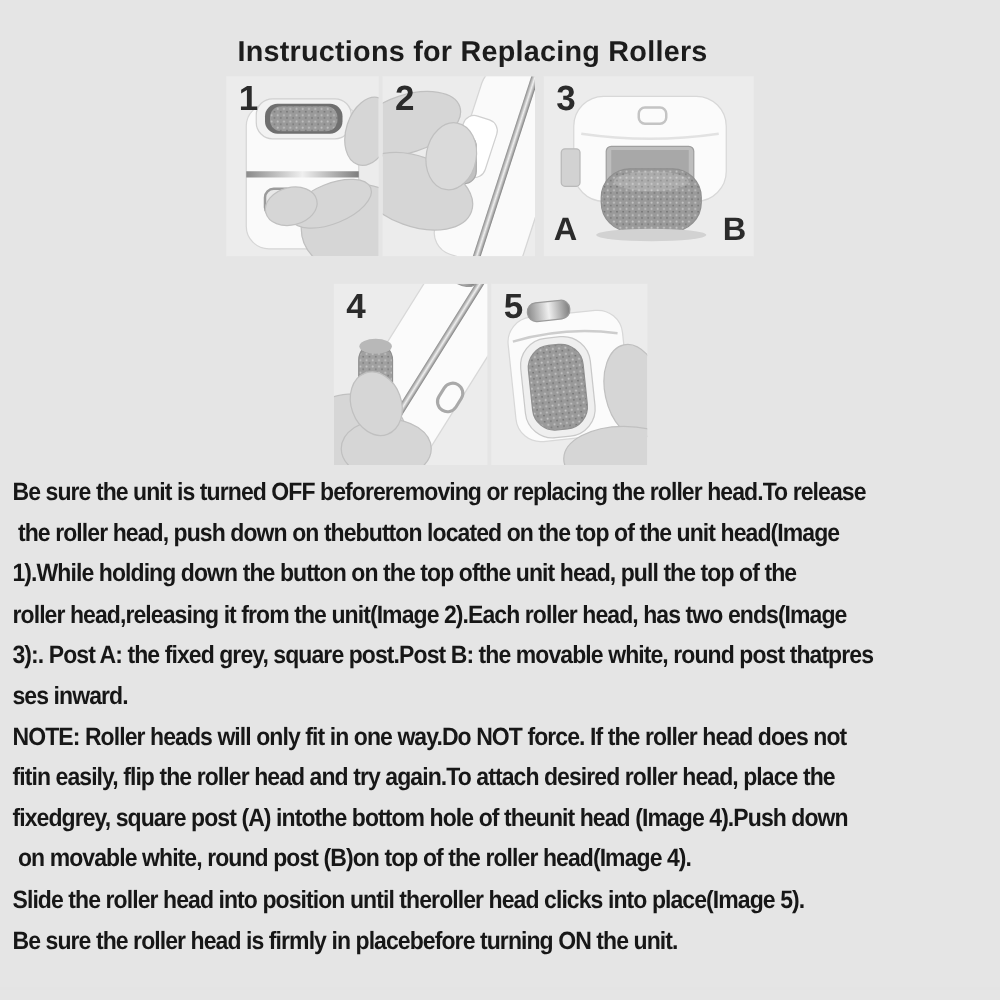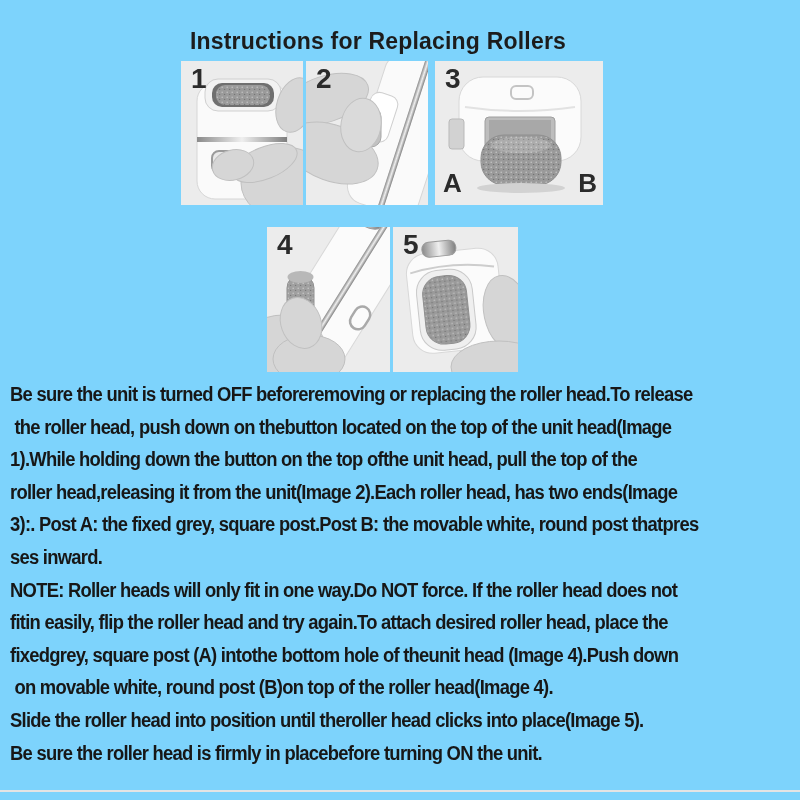--- a/index.html
+++ b/index.html
@@ -1,17 +1,17 @@
 <!DOCTYPE html>
 <html><head>
 <meta charset="utf-8">
 <style>
   html,body{margin:0;padding:0;}
   body{background:#ffffff;font-family:"Liberation Sans",sans-serif;}
-  .page{position:relative;width:800px;height:800px;background:#7dd3fc;overflow:hidden;}
+  .page{position:relative;width:800px;height:800px;background:#e5e5e5;overflow:hidden;}
 
   .title{position:absolute;top:28px;left:0;width:800px;padding-right:44px;box-sizing:border-box;
          text-align:center;font-size:23px;font-weight:bold;color:#1c1c1c;letter-spacing:0.2px;}
 
   .panel{position:absolute;background:#ececec;overflow:hidden;}
   .panel svg{position:absolute;left:0;top:0;}
   .panel-num{position:absolute;top:2px;left:10px;font-size:28px;font-weight:bold;color:#2b2b2b;z-index:3;}
   .post-label{position:absolute;bottom:6px;font-size:26px;font-weight:bold;color:#2b2b2b;z-index:3;}
   .post-label.a{left:8px;}
   .post-label.b{right:6px;}

